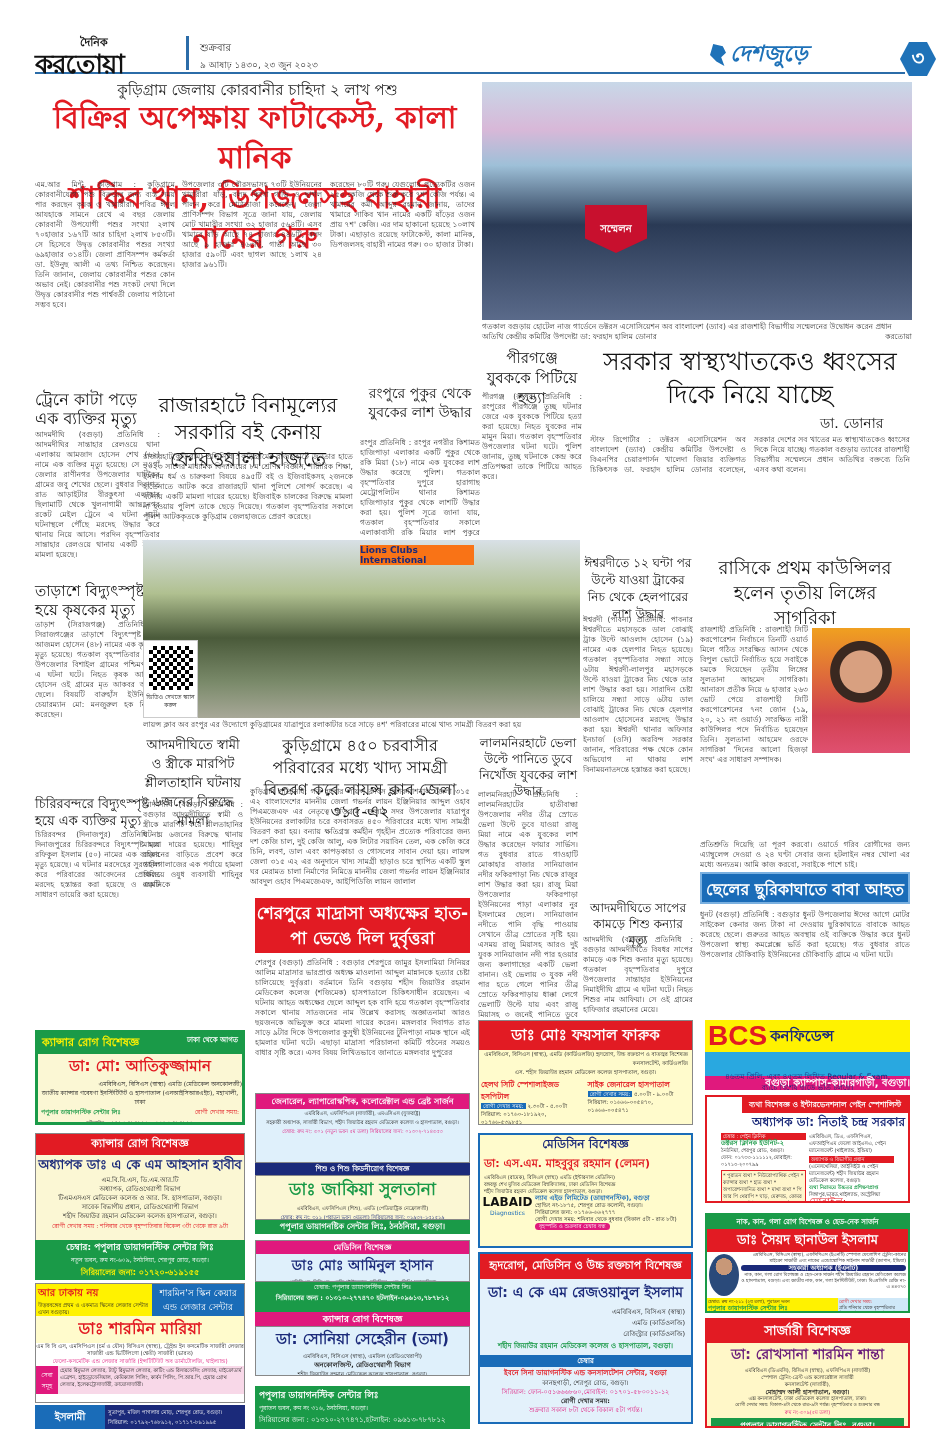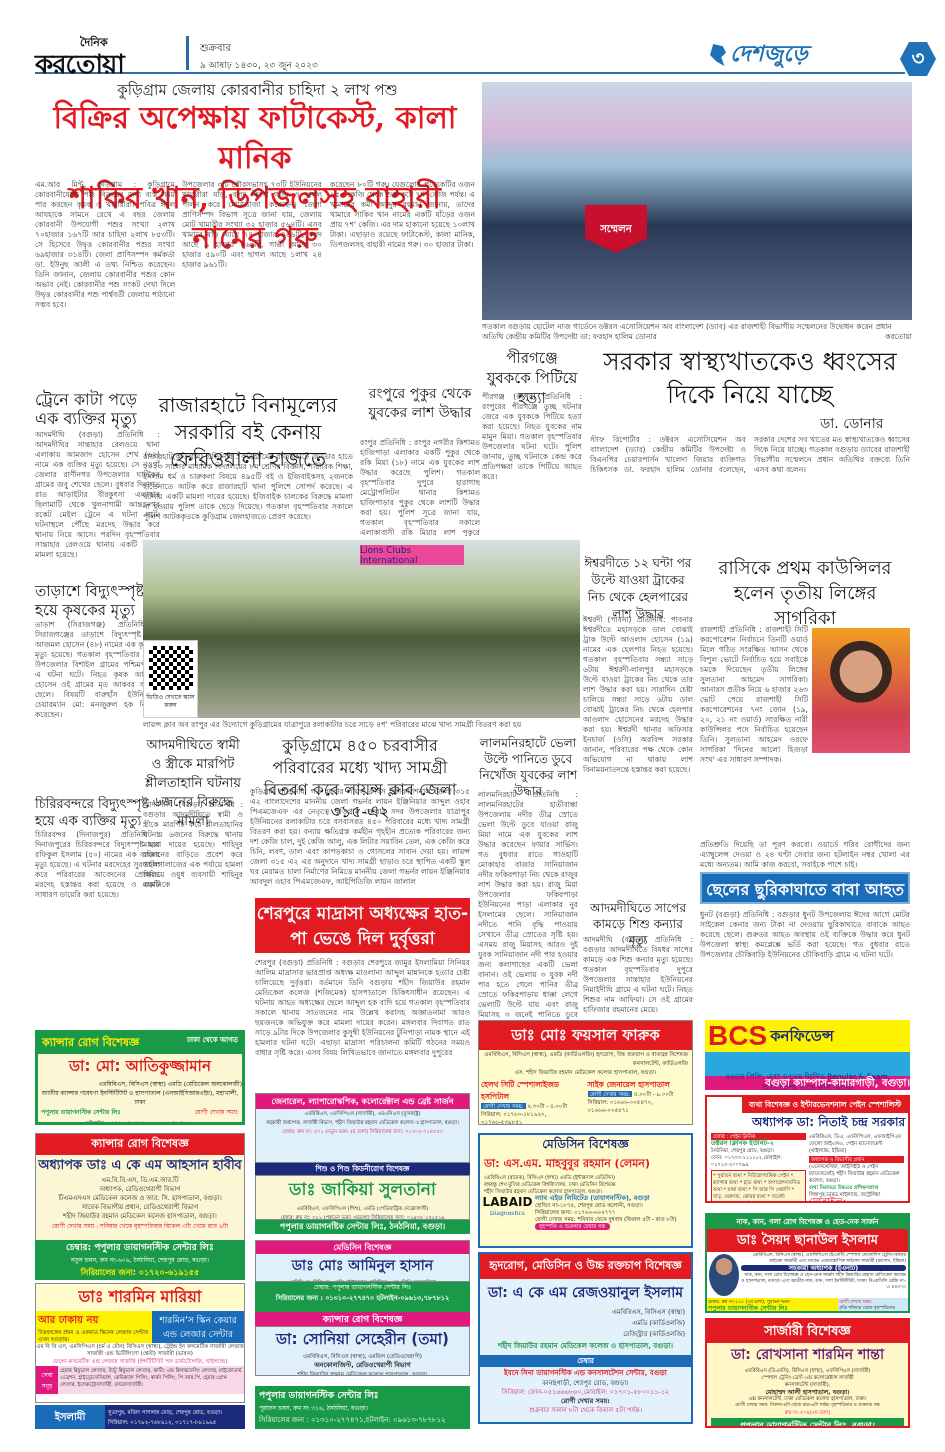--- a/index.html
+++ b/index.html
@@ -67,21 +67,21 @@
 <div class="abs h-black" style="left:35px;top:795px;width:125px;font-size:13px;line-height:17px;text-align:left">চিরিরবন্দরে বিদ্যুৎস্পৃষ্ট হয়ে এক ব্যক্তির মৃত্যু</div>
 <div class="abs col-text" style="left:35px;top:830px;width:125px;height:190px">চিরিরবন্দর (দিনাজপুর) প্রতিনিধি : দিনাজপুরের চিরিরবন্দরে বিদ্যুৎস্পৃষ্ট হয়ে রফিকুল ইসলাম (৫০) নামের এক ব্যক্তির মৃত্যু হয়েছে। এ ঘটনার মরদেহের সুরতহাল করে পরিবারের আবেদনের প্রেক্ষিতে মরদেহ হস্তান্তর করা হয়েছে ও একটি সাধারণ ডায়েরি করা হয়েছে।</div>
 
 <div class="abs h-black" style="left:143px;top:392px;width:210px;font-size:20px;line-height:27px">রাজারহাটে বিনামূল্যের সরকারি বই কেনায় ফেরিওয়ালা হাজতে</div>
 <div class="abs col-text" style="left:143px;top:452px;width:210px;height:85px">রাজারহাট(কুড়িগ্রাম) প্রতিনিধি : কুড়িগ্রামের রাজারহাটে জনতার হাতে ২০২৩ সালের মাধ্যমিক বিদ্যালয়ের ৮ম শ্রেণির বিজ্ঞান, শারীরিক শিক্ষা, ইসলাম ধর্ম ও চারুকলা বিষয়ে ৪৯৫টি বই ও ইজিবাইকসহ ২জনকে হাতেনাতে আটক করে রাজারহাট থানা পুলিশে সোপর্দ করেছে। এ ঘটনায় একটি মামলা দায়ের হয়েছে। ইজিবাইক চালকের বিরুদ্ধে মামলা না হওয়ায় পুলিশ তাকে ছেড়ে দিয়েছে। গতকাল বৃহস্পতিবার সকালে পুলিশ আটককৃতকে কুড়িগ্রাম জেলহাজতে প্রেরণ করেছে।</div>
 
 <div class="abs h-black" style="left:360px;top:384px;width:120px;font-size:14px;line-height:19px">রংপুরে পুকুর থেকে যুবকের লাশ উদ্ধার</div>
 <div class="abs col-text" style="left:360px;top:438px;width:120px;height:98px">রংপুর প্রতিনিধি : রংপুর নগরীর কিশামত হাজিপাড়া এলাকার একটি পুকুর থেকে রকি মিয়া (১৮) নামে এক যুবকের লাশ উদ্ধার করেছে পুলিশ। গতকাল বৃহস্পতিবার দুপুরে হারাগাছ মেট্রোপলিটন থানার কিশামত হাজিপাড়ার পুকুর থেকে লাশটি উদ্ধার করা হয়। পুলিশ সূত্রে জানা যায়, গতকাল বৃহস্পতিবার সকালে এলাকাবাসী রকি মিয়ার লাশ পুকুরে ভাসতে দেখে পুলিশে</div>
 
 <div class="abs photo" style="left:143px;top:540px;width:437px;height:178px;background:linear-gradient(180deg,#d8e0e6 0%,#b0c090 30%,#4a5a3a 55%,#7a8a6a 80%,#a8a898 100%)"></div>
-<div class="abs" style="left:360px;top:545px;width:104px;height:20px;background:#ec4899;color:#1b2a7a;font-size:9px;font-weight:normal;display:flex;align-items:center;justify-content:center">Lions Clubs International</div>
+<div class="abs" style="left:360px;top:545px;width:114px;height:20px;background:#f97316;color:#1b2a7a;font-size:9px;font-weight:bold;display:flex;align-items:center;justify-content:center">Lions Clubs International</div>
 <div class="abs" style="left:143px;top:640px;width:55px;height:78px;background:#fff;border:1px solid #ccc">
   <div class="qr" style="width:50px;height:50px;margin:2px auto 0"></div>
   <div style="font-size:6px;text-align:center;line-height:8px">ভিডিও দেখতে স্ক্যান করুন</div>
 </div>
 <div class="abs caption" style="left:143px;top:720px;width:437px;white-space:nowrap;overflow:hidden">লায়ন্স ক্লাব অব রংপুর এর উদ্যোগে কুড়িগ্রামের যাত্রাপুরে রলাকাটার চরে সাড়ে ৪শ' পরিবারের মাঝে খাদ্য সামগ্রী বিতরণ করা হয়</div>
 
 <div class="abs h-black" style="left:143px;top:735px;width:100px;font-size:13px;line-height:19px">আদমদীঘিতে স্বামী ও স্ত্রীকে মারপিট শ্লীলতাহানি ঘটনায় ৬জনের বিরুদ্ধে মামলা</div>
 <div class="abs col-text" style="left:143px;top:800px;width:100px;height:220px">আদমদীঘি (বগুড়া) প্রতিনিধি : বগুড়ার আদমদীঘিতে স্বামী ও স্ত্রীকে মারপিট করে শ্লীলতাহানির ঘটনায় ৬জনের বিরুদ্ধে থানায় মামলা দায়ের হয়েছে। শাহিদুর রহমানের বাড়িতে প্রবেশ করে গালিগালাজের এক পর্যায়ে হামলা চালিয়ে ওষুধ ব্যবসায়ী শাহিনুর রহমানকে</div>
 
 <div class="abs h-black" style="left:250px;top:735px;width:220px;font-size:16px;line-height:22px">কুড়িগ্রামে ৪৫০ চরবাসীর পরিবারের মধ্যে খাদ্য সামগ্রী বিতরণ করে লায়ন্স ক্লাব জেলা ৩১৫-এ২</div>
@@ -129,28 +129,28 @@
   <div class="small">শহীদ জিয়াউর রহমান মেডিকেল কলেজ হাসপাতাল, বগুড়া।</div>
   <div class="small" style="color:#e21b23;font-size:6px">রোগী দেখার সময় : শনিবার থেকে বৃহস্পতিবার বিকেল ৩টা থেকে রাত ৯টা</div>
 </div>
 <div class="abs" style="left:35px;top:1240px;width:210px;height:40px;background:#1a9a48;color:#fff;text-align:center">
   <div style="font-size:9px;font-weight:bold">চেম্বার: পপুলার ডায়াগনস্টিক সেন্টার লিঃ</div>
   <div style="font-size:6px">নতুন ভবন, রুম নং-৬০৯, ঠনঠনিয়া, শেরপুর রোড, বগুড়া।</div>
   <div style="font-size:8px;font-weight:bold;color:#fff200">সিরিয়ালের জন্য: ০১৭২০-৬১৯১৫৫</div>
 </div>
 
 <div class="abs ad" style="left:35px;top:1283px;width:210px;height:120px;background:#fff">
-  <div style="background:#fffbcc;color:#e21b23;font-size:16px;font-weight:bold;text-align:center">ডাঃ শারমিন মারিয়া</div>
   <div style="display:flex;height:32px">
     <div style="flex:1;background:#fff200;padding:1px 2px">
       <div style="color:#e21b23;font-size:10px;font-weight:bold">আর ঢাকায় নয়</div>
       <div style="font-size:5.5px;line-height:7px">উত্তরবঙ্গের প্রথম ও একমাত্র স্কিনের লেজার সেন্টার এখন বগুড়ায়।</div>
     </div>
     <div style="width:92px;background:#1a6cb8;color:#fff;font-size:9px;text-align:center;line-height:14px;padding-top:2px">শারমিন'স স্কিন কেয়ার এন্ড লেজার সেন্টার</div>
   </div>
+  <div style="background:#fffbcc;color:#e21b23;font-size:16px;font-weight:bold;text-align:center">ডাঃ শারমিন মারিয়া</div>
   <div class="small" style="font-size:5.5px;line-height:7px">এম বি বি এস, এমসিপিএস (চর্ম ও যৌন) বিসিএস (স্বাস্থ্য), ট্রেইন্ড ইন কসমেটিক সার্জারী লেজার সার্জারী এন্ড ভিটিলিগো (শ্বেতী) সার্জারী (ভারত)</div>
   <div class="small" style="font-size:5.5px;color:#e0197d">ফেলো-কসমেটিক এন্ড লেজার সার্জারি (ইন্সটিটিউট অব ডার্মাটোলজি, থাইল্যান্ড)</div>
   <div style="display:flex;background:#f8d8e8;height:28px">
     <div style="width:22px;background:#e0197d;color:#fff;font-size:6px;text-align:center;padding-top:4px">সেবা সমূহ</div>
     <div style="flex:1;font-size:5px;line-height:7px;padding:1px 2px">হেয়ার রিমুভাল লেজার, ট্যাটু রিমুভাল লেজার, কাটিং এন্ড রিসারফেসিং লেজার, মাইক্রোডার্ম এব্রেশন, হাইড্রোফেসিয়াল, কেমিক্যাল পিলিং, কার্বন পিলিং, পি.আর.পি, হেয়ার গ্রোথ লেজার, ইলেকট্রোসার্জারী, ক্রায়োসার্জারী।</div>
   </div>
 </div>
 <div class="abs" style="left:35px;top:1405px;width:210px;height:24px;background:#1b2a7a;color:#fff;display:flex">
   <div style="width:70px;background:#1a6cb8;font-size:10px;font-weight:bold;line-height:24px;text-align:center">ইসলামী হাসপাতাল</div>
   <div style="flex:1;font-size:5.5px;line-height:10px;padding:2px 3px">
@@ -257,21 +257,21 @@
   <div style="background:#29a8e0;color:#1b2a7a;font-size:7.5px;text-align:center;height:24px;line-height:11px;padding-top:19px">
       <div>৪৬তম প্রিলি. এবং ৪৫তম লিখিত Regular &amp; Exam.</div>
       <div>ব্যাচে বিশেষ ছাড়ে ভর্তি চলছে।</div>
     </div>
   <div style="background:#e0197d;color:#fff;font-size:10px;font-weight:bold;text-align:right;height:14px;line-height:14px">বগুড়া ক্যাম্পাস-কামারগাড়ী, বগুড়া।০১৭১২-৫৩০৪৮৪</div>
 </div>
 
 <div class="abs ad" style="left:705px;top:1095px;width:205px;height:108px;border:2px solid #e21b23;background:#fff">
   <div class="band" style="background:#e21b23;font-size:7.5px;padding:2px;margin-left:35px">ব্যথা বিশেষজ্ঞ ও ইন্টারভেনশনাল পেইন স্পেশালিস্ট</div>
   <div style="color:#1b2a7a;font-size:12px;font-weight:bold;text-align:right;padding-right:3px">অধ্যাপক ডা: নিতাই চন্দ্র সরকার</div>
-  <div style="display:flex;gap:3px;padding:0 4px">
+  <div style="display:flex;gap:3px;padding:0 14px">
     <div style="flex:1;font-size:5px;line-height:7px">
       <div style="background:#e21b23;color:#fff;padding:0 2px">চেম্বার : পেইন ক্লিনিক</div>
       <div style="color:#1a9a48;font-weight:bold;font-size:6.5px">ডক্টরস ক্লিনিক ইউনিট-২</div>
       <div>ঠনঠনিয়া, শেরপুর রোড, বগুড়া।</div>
       <div>ফোন: ০১৭৩৩-১১১১১২,মোবাইল: ০১৭১৩-২০০৭৯৯</div>
       <div style="background:#fff6cc;border:1px solid #e21b23;color:#333;margin-top:2px;padding:1px">* পুরাতন ব্যথা * নিউরোপ্যাথিক পেইন * ক্যান্সার ব্যথা * হাত ব্যথা * অপারেশনজনিত ব্যথা * মাথা ব্যথা * পি আর পি থেরাপি * ঘাড়, মেরুদন্ড, কোমর ব্যথা * জয়েন্ট ইনজেকশন ও নার্ভ ব্লক * হাড়-পায়ের ব্যথা * পেইনলেস ডেলিভারী</div>
     </div>
     <div style="flex:1;font-size:5px;line-height:7px">
       <div>এমবিবিএস, ডিএ, এফসিপিএস, এফআইপিএম ফেলো আইএসএ, পেইন ম্যানেজমেন্ট (থাইল্যান্ড, ইন্ডিয়া)</div>
       <div style="background:#e21b23;color:#fff;padding:0 2px;margin-top:2px">অধ্যাপক ও বিভাগীয় প্রধান</div>

